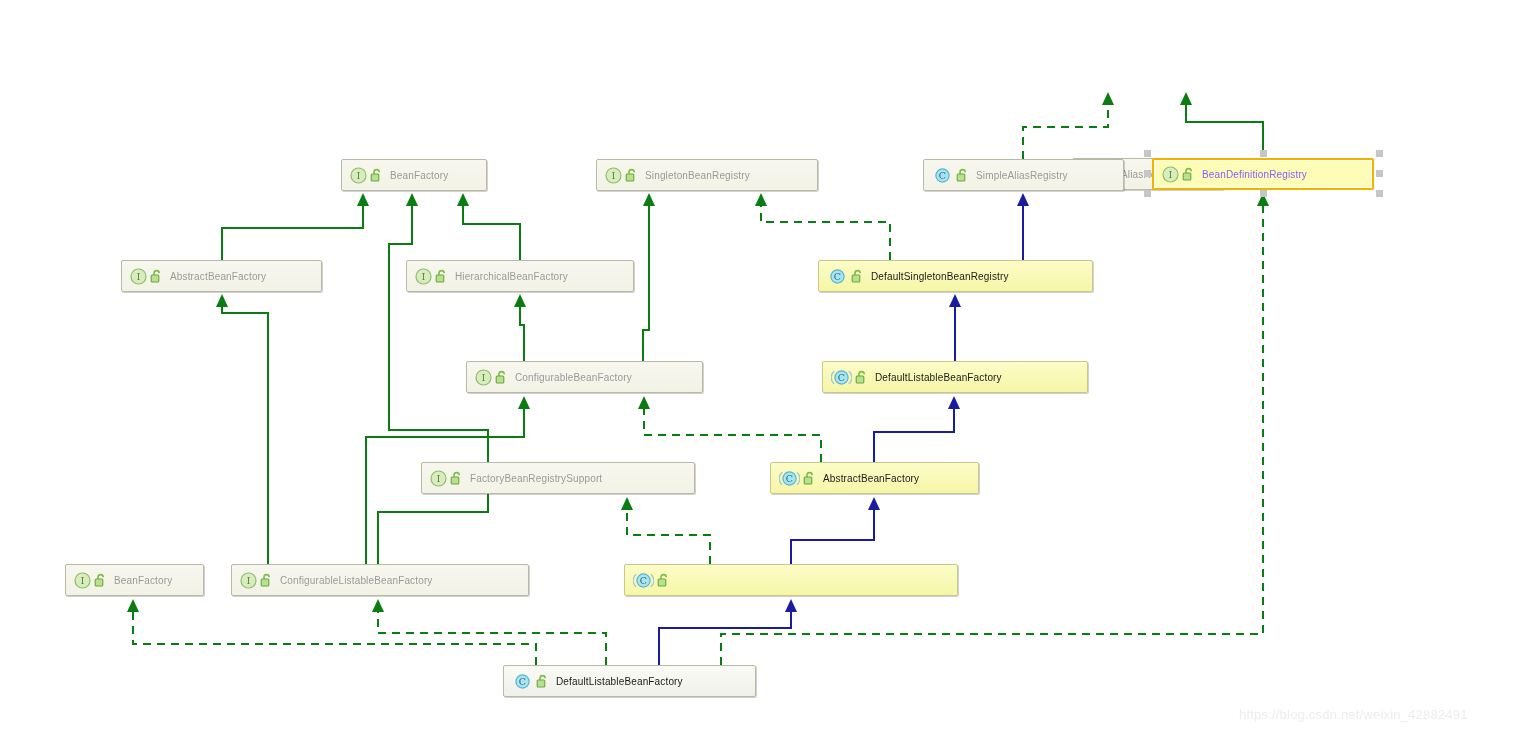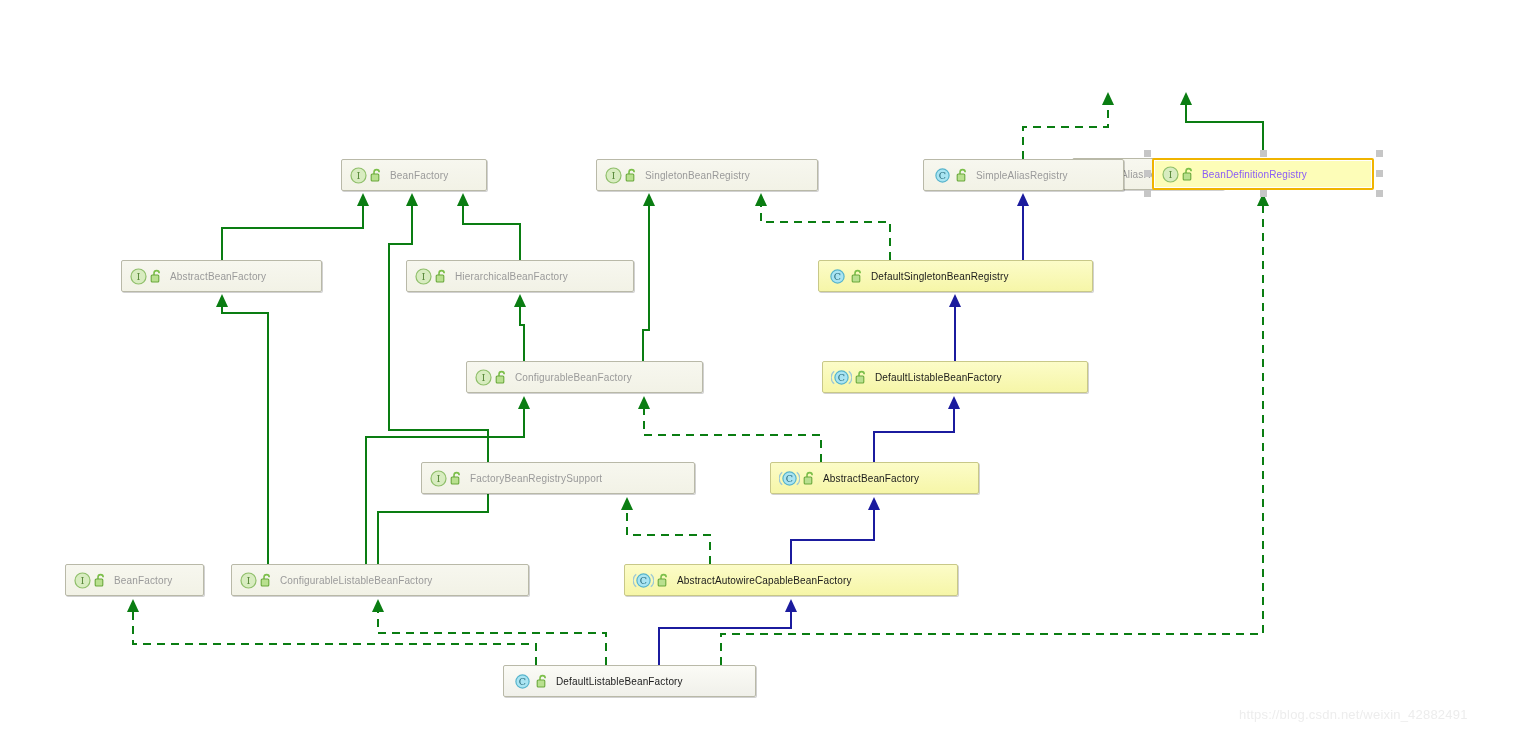--- a/index.html
+++ b/index.html
@@ -339,21 +339,20 @@
             <circle cx="10.5" cy="8.5" r="6.6" fill="#a9e4f2" stroke="#57b4cc" stroke-width="1.2"></circle>
             <text x="10.5" y="12.2" font-size="9.5" font-family="DejaVu Serif, serif" text-anchor="middle" fill="#2a6c7d">C</text>
           </svg>
         </span>
         <span class="lockico">
           <svg width="13" height="15" viewBox="0 0 13 15">
             <path d="M4,6 V4.2 A2.6,2.6 0 0 1 9.2,4.2" fill="none" stroke="#7cbf4a" stroke-width="1.6"></path>
             <rect x="1.2" y="6" width="7.6" height="7" rx="1" fill="#b9e08f" stroke="#6aa83c" stroke-width="1.1"></rect>
           </svg>
         </span>
-        <span class="label">AbstractAutowireCapableBeanFactory</span>
       </div>
       <div class="node plain" style="left: 503px; top: 665px; width: 253px;">
         <span class="ico">
           <svg width="21" height="17" viewBox="0 0 21 17">
             <circle cx="10.5" cy="8.5" r="6.6" fill="#a9e4f2" stroke="#57b4cc" stroke-width="1.2"></circle>
             <text x="10.5" y="12.2" font-size="9.5" font-family="DejaVu Serif, serif" text-anchor="middle" fill="#2a6c7d">C</text>
           </svg>
         </span>
         <span class="lockico">
           <svg width="13" height="15" viewBox="0 0 13 15">

